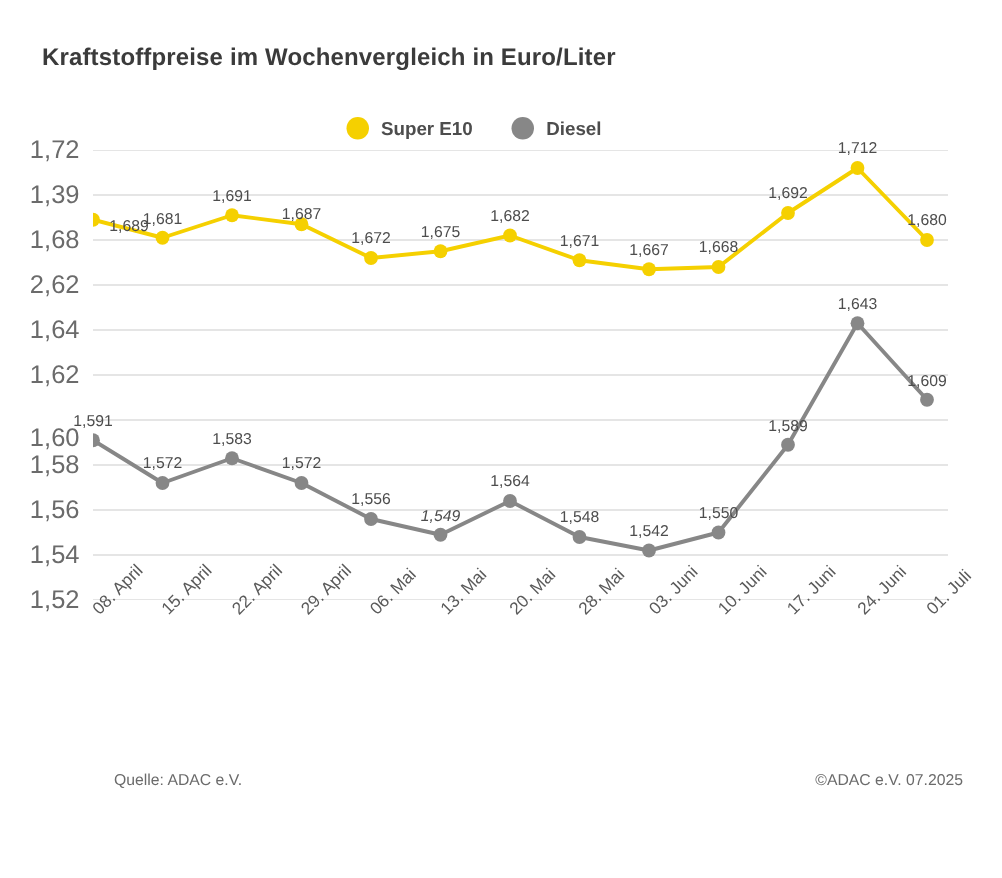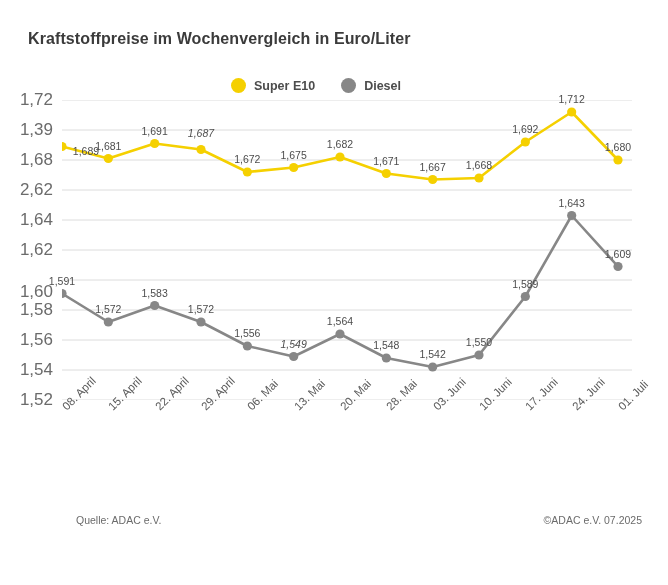--- a/index.html
+++ b/index.html
@@ -160,21 +160,21 @@
       <div class="ylabel" style="top: 120px;">1,64</div>
       <div class="ylabel" style="top: 90px;">2,62</div>
       <div class="ylabel" style="top: 60px;">1,68</div>
       <div class="ylabel" style="top: 30px;">1,39</div>
       <div class="ylabel" style="top: 0px;">1,72</div>
     </div>
   <div id="dlabels">
       <div class="dl" style="left: 0px; top: 57px; margin-left: 24px;">1,689</div>
       <div class="dl" style="left: 46.3333px; top: 51.5px;">1,681</div>
       <div class="dl" style="left: 92.6667px; top: 36.5px;">1,691</div>
-      <div class="dl" style="left: 139px; top: 39px; font-style: italic;">1,687</div>
+      <div class="dl" style="left: 139px; top: 49px;">1,687</div>
       <div class="dl" style="left: 185.333px; top: 65px;">1,672</div>
       <div class="dl" style="left: 231.667px; top: 60.5px;">1,675</div>
       <div class="dl" style="left: 278px; top: 50px;">1,682</div>
       <div class="dl" style="left: 324.333px; top: 66.5px;">1,671</div>
       <div class="dl" style="left: 370.667px; top: 72.5px;">1,667</div>
       <div class="dl" style="left: 417px; top: 71px;">1,668</div>
       <div class="dl" style="left: 463.333px; top: 35px;">1,692</div>
       <div class="dl" style="left: 509.667px; top: 5px;">1,712</div>
       <div class="dl" style="left: 556px; top: 53px;">1,680</div>
       <div class="dl" style="left: 0px; top: 186.5px;">1,591</div>

